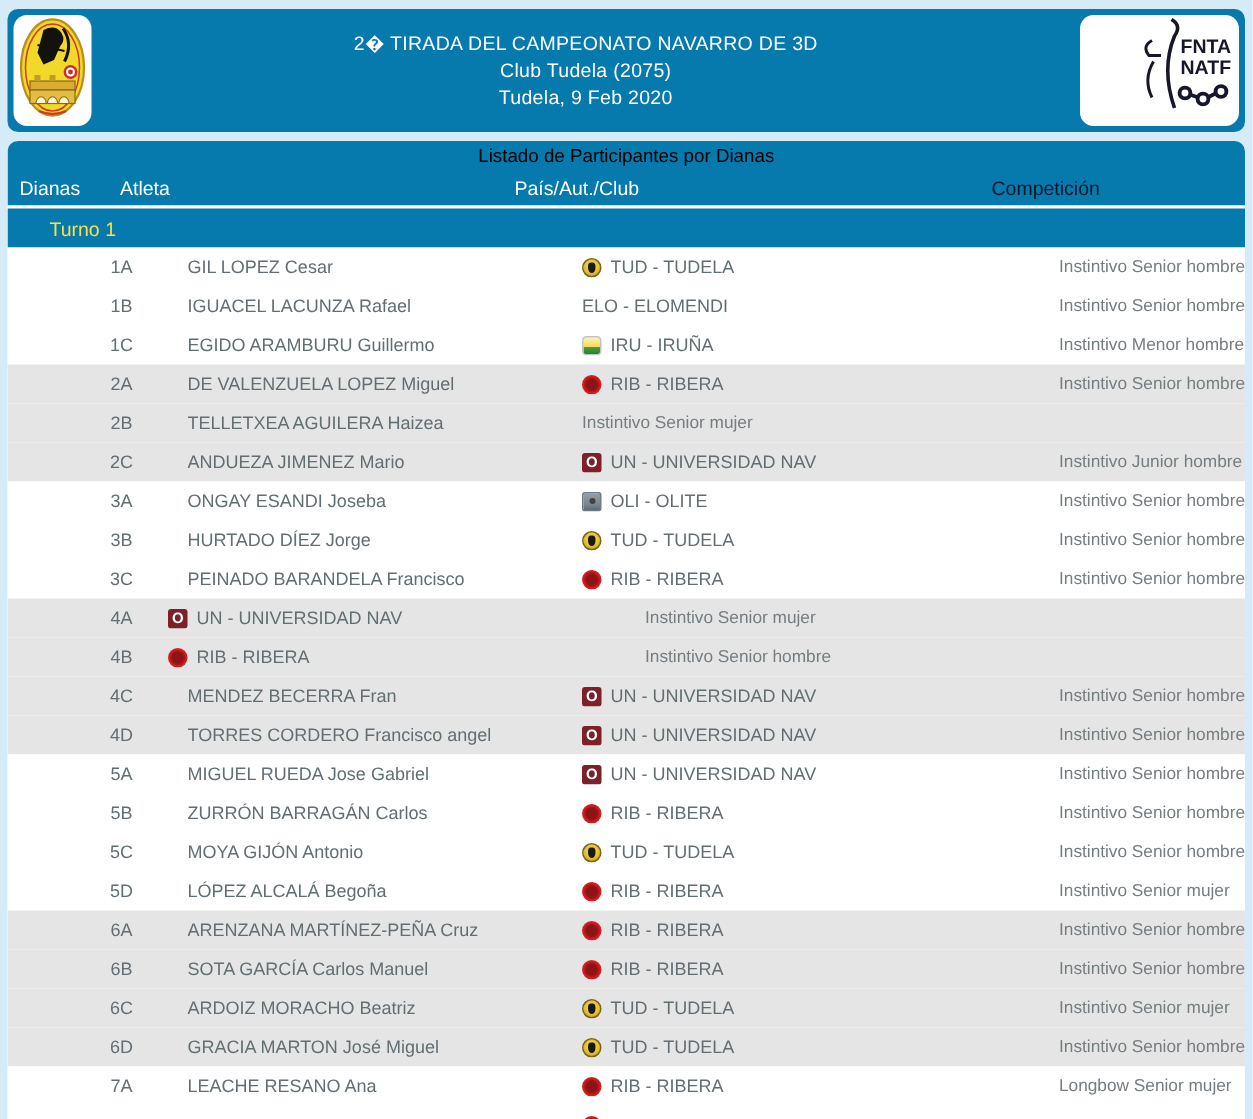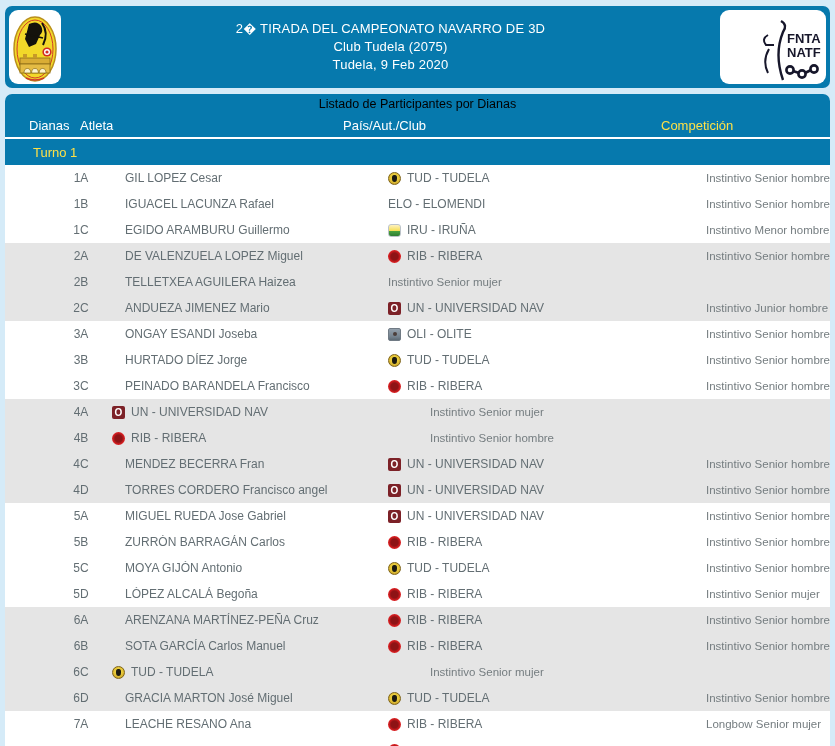--- a/index.html
+++ b/index.html
@@ -11,21 +11,21 @@
   }
   .card { margin:0 5px; border-radius:7px; overflow:hidden; }
 
   
   .header-card {
     margin-top:6px; height:82px; background:#0679ad;
     display:flex; align-items:center; position:relative;
   }
   .logo-box {
     background:#fff; border-radius:9px; flex:none;
-    display:flex; align-items:flex-end; justify-content:center;
+    display:flex; align-items:flex-start; justify-content:center;
   }
   .logo-left  { width:52px; height:74px; margin-left:4px; }
   .logo-right { width:106px; height:74px; margin-right:4px; }
   .header-title {
     flex:1; text-align:center; color:#fff;
     font-size:13px; line-height:18px; letter-spacing:.2px;
   }
 
   
   .table-card { margin-top:6px; background:#fff; border-radius:7px 7px 0 0; }
@@ -40,21 +40,21 @@
   .head-sep { height:2px; background:#fff; }
   .turno-bar {
     height:26px; background:#0679ad; color:#fde047;
     display:flex; align-items:center; padding-left:28px; font-size:13px;
   }
 
   .row { height:26px; display:flex; align-items:center; font-size:12px; color:#636e73; background:#fff;padding-left:45px; }
   .row.gray { background:#e5e5e5; }
 
   .cell-dianas { width:62px; flex:none; text-align:center; }
-  .table-head .cell-dianas { text-align:left; padding-left:24px; box-sizing:border-box; }
+  .table-head .cell-dianas { text-align:left; padding-left:8px; box-sizing:border-box; }
   .cell-atleta { width:263px; flex:none; margin-left:13px; white-space:nowrap; overflow:hidden; }
   .cell-club   { width:318px; flex:none; display:flex; align-items:center; white-space:nowrap; overflow:hidden; }
   .cell-comp   { flex:1; font-size:11.5px; color:#757d80; white-space:nowrap; overflow:hidden; }
 
   
   .club-icon {
     width:13px; height:13px; flex:none; margin-right:6px;
     display:inline-flex; align-items:center; justify-content:center;
     box-sizing:border-box;
   }
@@ -141,21 +141,21 @@
   </div>
 </div>
 
 <div class="card table-card">
   <div class="table-title">Listado de Participantes por Dianas</div>
 
   <div class="table-head">
     <div class="cell-dianas">Dianas</div>
     <div class="cell-atleta">Atleta</div>
     <div class="cell-club">País/Aut./Club</div>
-    <div class="cell-comp" style="font-size:13px;color:#fde047;">Competición</div>
+    <div class="cell-comp" style="font-size:13px;color:#0f172a;">Competición</div>
   </div>
 
   <div class="head-sep"></div>
 
   <div class="turno-bar">Turno 1</div>
 
   <div>
   <div class="row">
     <div class="cell-dianas">1A</div>
     <div class="cell-atleta">GIL LOPEZ Cesar</div>
@@ -335,20 +335,21 @@
     <div class="cell-atleta">SOTA GARCÍA Carlos Manuel</div>
     <div class="cell-club">
       <span class="club-icon icon-rib"></span>
       <span>RIB - RIBERA</span>
     </div>
     <div class="cell-comp">Instintivo Senior hombre</div>
   </div>
 
   <div class="row gray">
     <div class="cell-dianas">6C</div>
+    <div class="cell-atleta">ARDOIZ MORACHO Beatriz</div>
     <div class="cell-club">
       <span class="club-icon icon-tud"></span>
       <span>TUD - TUDELA</span>
     </div>
     <div class="cell-comp">Instintivo Senior mujer</div>
   </div>
 
   <div class="row gray">
     <div class="cell-dianas">6D</div>
     <div class="cell-atleta">GRACIA MARTON José Miguel</div>

